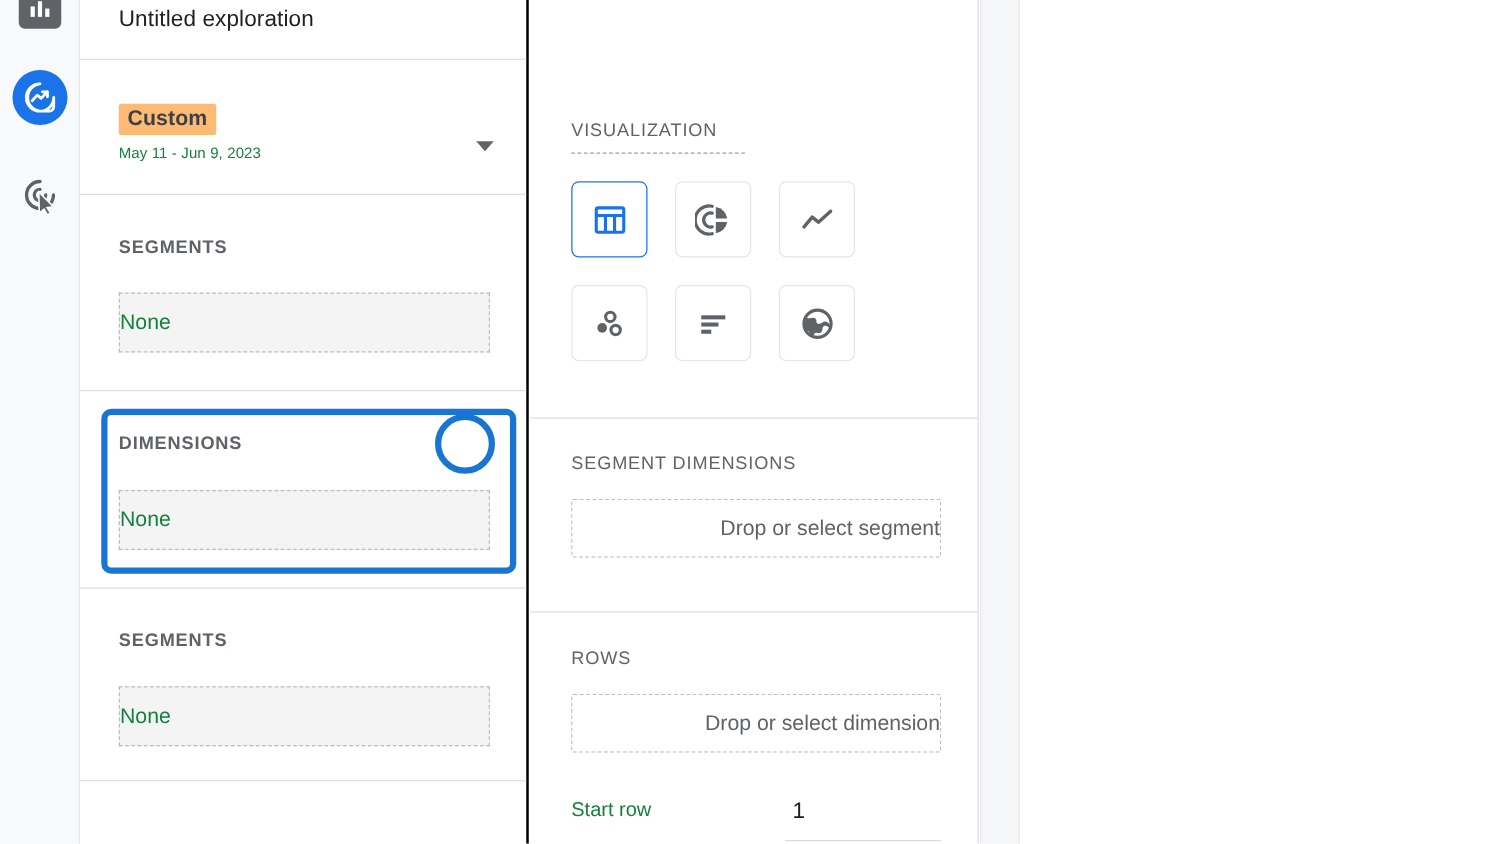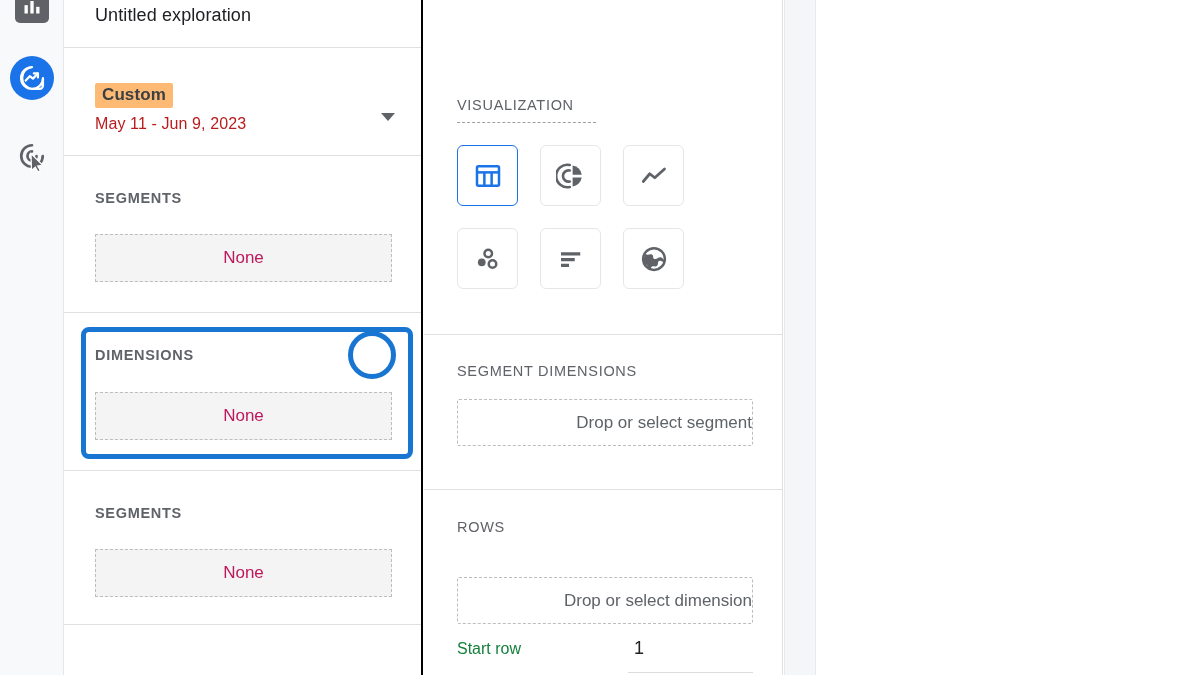--- a/index.html
+++ b/index.html
@@ -75,21 +75,21 @@
   .daterange { position: absolute; left: 31px; top: 83px; width: 300px; }
   .chip-custom {
     display: inline-block;
     background: #fdba74; color: #3c4043;
     font-size: 17px; font-weight: bold;
     padding: 2px 7px 3px 7px; border-radius: 2px;
     letter-spacing: 0.1px;
   }
   .daterange-val {
     margin-top: 7px;
-    font-size: 16px; color: #b91c1c; letter-spacing: 0.1px;
+    font-size: 12px; color: #15803d; letter-spacing: 0.1px;
     white-space: nowrap;
   }
   .caret-dn {
     position: absolute; right: 0; top: 30px;
     width: 0; height: 0;
     border-left: 7px solid transparent;
     border-right: 7px solid transparent;
     border-top: 8px solid #5f6368;
   }
 
@@ -109,22 +109,22 @@
   .plus-glyph::before, .plus-glyph::after {
     content: ""; position: absolute; background: #5f6368;
   }
   .plus-glyph::before { left: 0; top: 10px; width: 22px; height: 2px; }
   .plus-glyph::after  { top: 0; left: 10px; width: 2px; height: 22px; }
 
   .drop-none {
     position: absolute; left: 31px; width: 297px; height: 48px;
     background: #f4f4f4;
     border: 1px dashed #bdbdbd;
-    display: flex; align-items: center; justify-content: center;
-    font-size: 17px; color: #be185d;
+    display: flex; align-items: center; 
+    font-size: 17px; color: #15803d;
   }
 
   
   .hl-rect {
     position: absolute; left: 81px; top: 327px;
     width: 332px; height: 132px;
     border: 5px solid #1876d2;
     border-radius: 8px;
     pointer-events: none;
     z-index: 30;
@@ -343,21 +343,21 @@
     <div class="hsep" style="top:334px;"></div>
 
     <div class="tab-sect-head" style="top:363px;">SEGMENT DIMENSIONS</div>
     <div class="drop-dashed" style="top:399px;">
       <span>Drop or select segment</span>
     </div>
 
     <div class="hsep" style="top:489px;"></div>
 
     <div class="tab-sect-head" style="top:519px;">ROWS</div>
-    <div class="drop-dashed" style="top:577px;">
+    <div class="drop-dashed" style="top:555px;">
       <span>Drop or select dimension</span>
     </div>
 
     <div class="startrow-label">Start row</div>
     <div class="startrow-value">1</div>
     <div class="startrow-underline"></div>
   </div>
 
   <div class="gutter"></div>
   <div class="canvas-area"></div>

